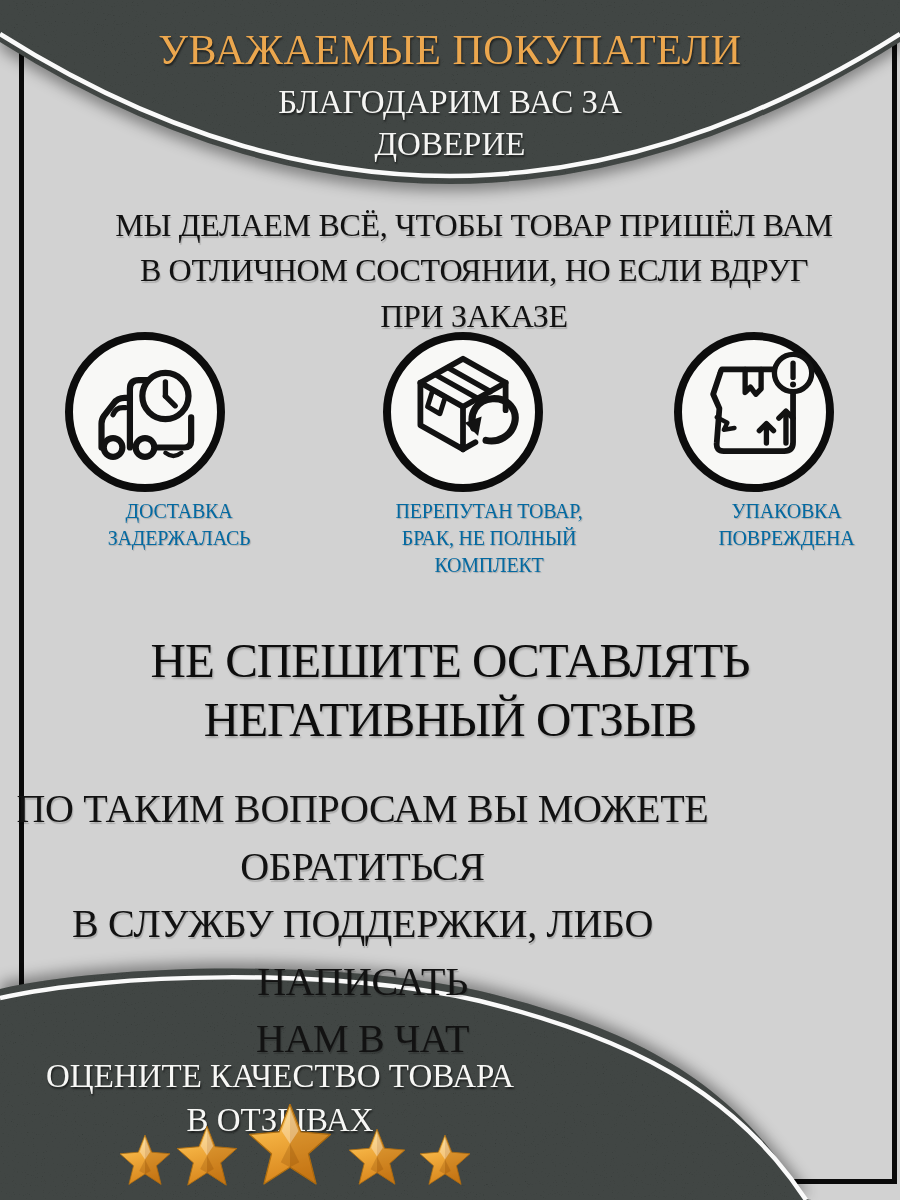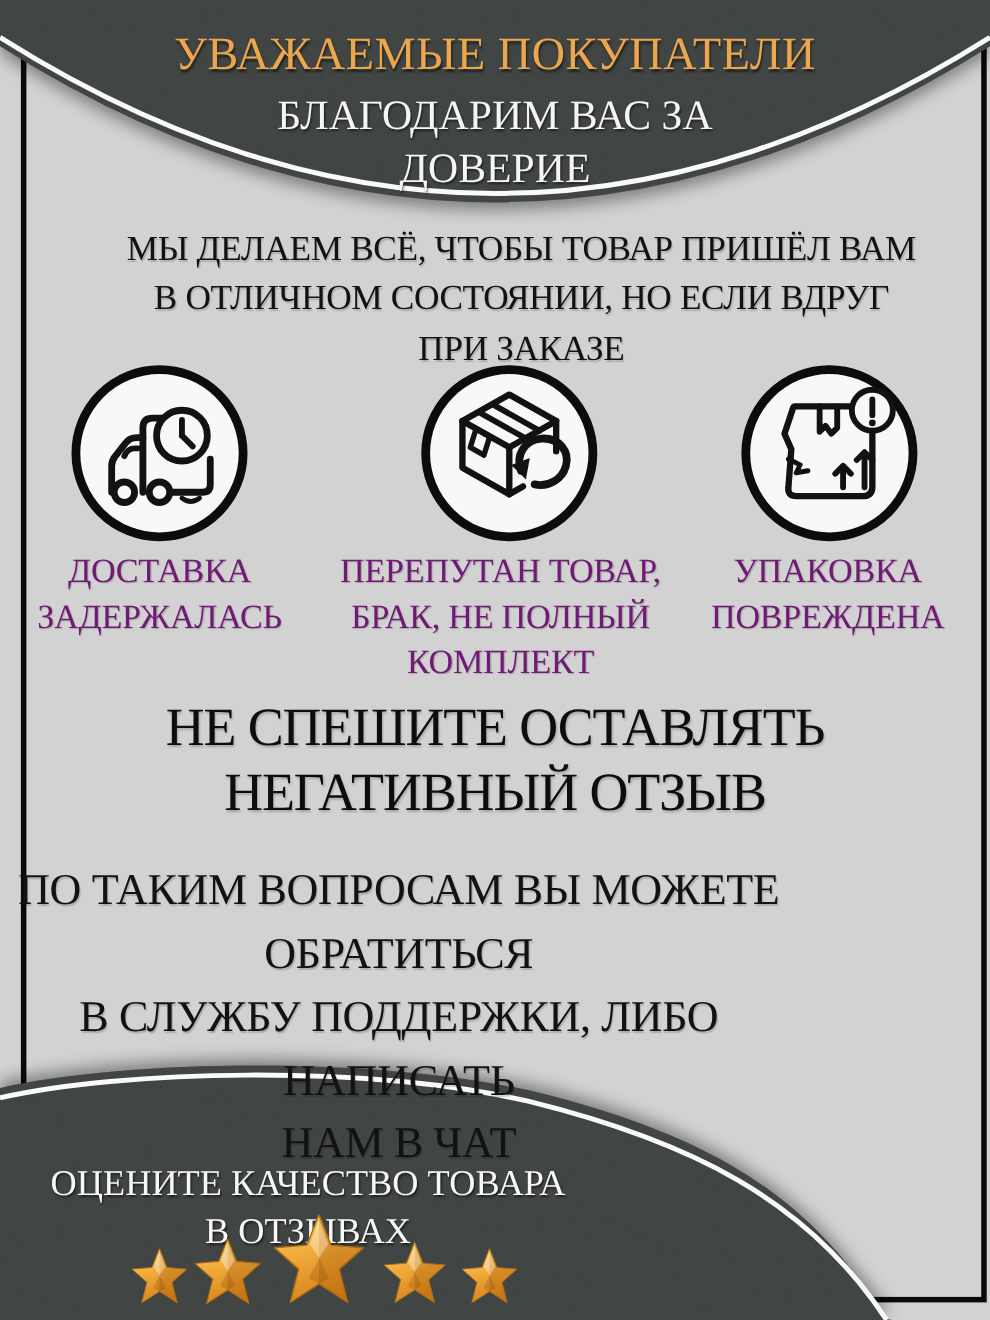--- a/index.html
+++ b/index.html
@@ -19,36 +19,36 @@
   svg.curve{left:0;z-index:2;display:block;}
   .top-curve{top:0;filter:drop-shadow(0 7px 7px rgba(0,0,0,.38));}
   .bottom-curve{top:950px;filter:drop-shadow(0 -6px 7px rgba(0,0,0,.38));}
 
   .txt{z-index:3;text-align:center;}
   .title{
     top:26px;left:0;width:900px;font-size:42px;letter-spacing:.5px;
     color:#ECA74E;text-shadow:1px 2px 2px rgba(0,0,0,.55);
   }
   .subtitle{
-    top:82px;left:0;width:900px;font-size:38px;line-height:1.26;
+    top:82px;left:0;width:900px;font-size:33px;line-height:1.26;
     color:#F5F5F3;text-shadow:1px 2px 2px rgba(0,0,0,.55);
   }
   .intro{
     top:203px;left:0;width:900px;font-size:32px;line-height:1.42;
     color:#121212;letter-spacing:-.3px;text-shadow:1px 2px 1px rgba(0,0,0,.18);margin-left:24px;
   }
   .badge{
     width:160px;height:160px;border:8px solid #0c0c0c;border-radius:50%;
     background:#f8f8f6;box-sizing:border-box;z-index:3;
     display:flex;align-items:center;justify-content:center;
   }
   .badge svg{display:block;}
   .issue-label{
-    top:498px;font-size:31px;line-height:1.34;color:#701a75;
-    letter-spacing:-.2px;text-shadow:1px 1px 1px rgba(0,0,0,.2);
+    top:498px;font-size:20px;line-height:1.34;color:#0369a1;
+    letter-spacing:-.2px;text-shadow:1px 1px 1px rgba(0,0,0,.2);margin-left:34px;
   }
   .heading{
     top:632px;left:0;width:900px;font-size:49px;line-height:1.2;
     color:#0d0d0d;letter-spacing:-1px;text-shadow:1px 2px 2px rgba(0,0,0,.22);
   }
   .support{
     top:780px;left:0;width:725px;font-size:40px;line-height:1.44;
     color:#121212;letter-spacing:-.3px;text-shadow:1px 2px 1px rgba(0,0,0,.18);
   }
   .footer-text{

